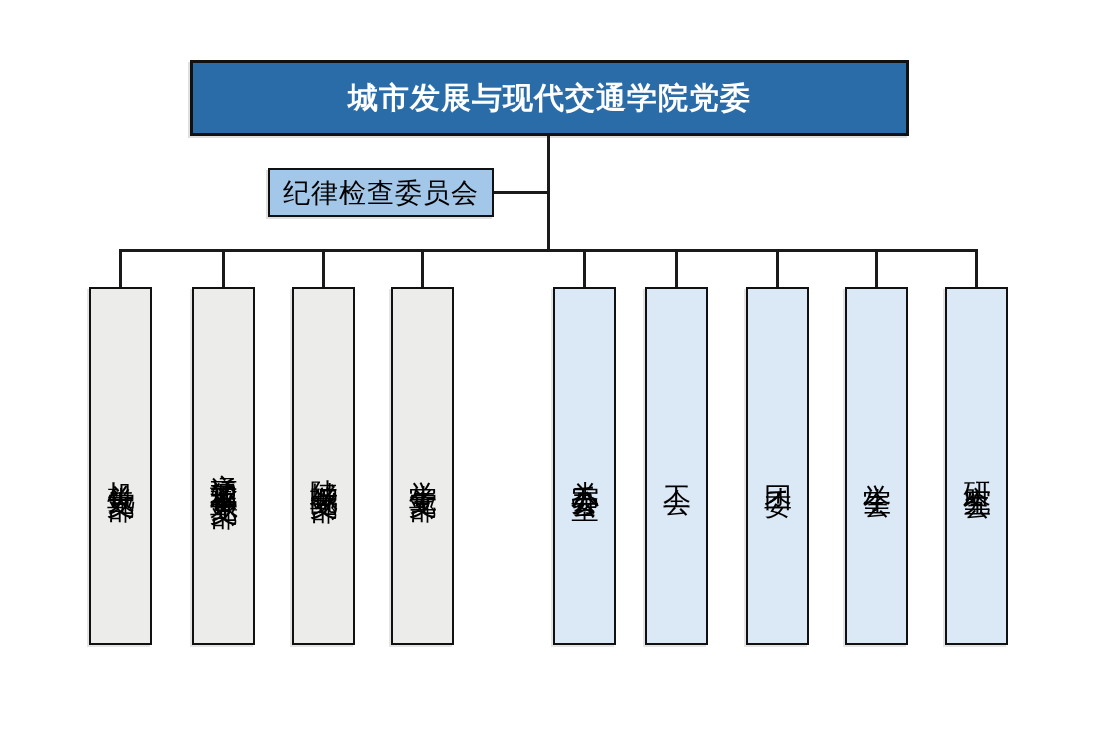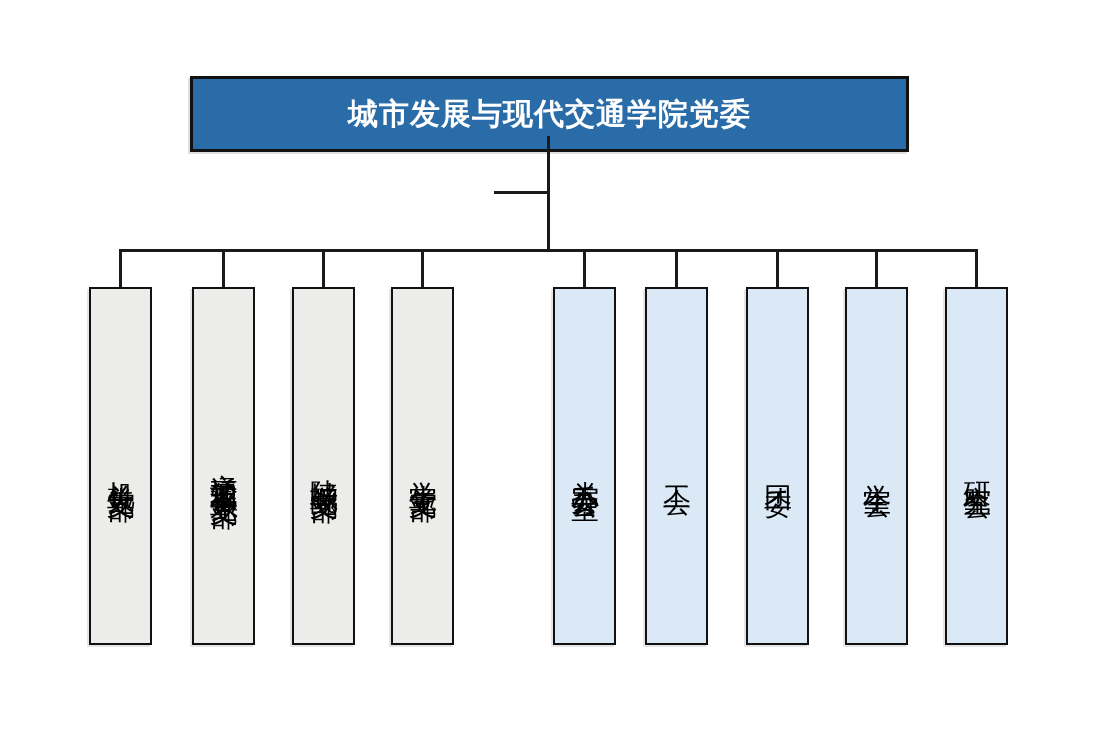--- a/index.html
+++ b/index.html
@@ -17,21 +17,20 @@
 
   .node{position:absolute;box-sizing:border-box;display:flex;align-items:center;justify-content:center;}
 
   .root-box{
     left:190px;top:60px;width:719px;height:76px;
     background:var(--root-fill);
     border:3px solid #111111;
     color:var(--root-text);
     font-size:30px;font-weight:bold;letter-spacing:1px;
     box-shadow:-2px 2px 0 rgba(0,0,0,0.12);
-    margin-top:16px;
   }
   .committee-box{
     left:268px;top:168px;width:226px;height:49px;
     background:var(--committee-fill);
     border:2.5px solid #111111;
     color:var(--text);
     font-size:27px;letter-spacing:1px;
     box-shadow:-2px 2px 0 rgba(0,0,0,0.12);
   }
 
@@ -68,20 +67,23 @@
 <body>
 
 <div class="chart">
 
   <div class="node root-box">
     <span>城市发展与现代交通学院党委</span>
   </div>
 
   <div class="line trunk"></div>
 
+  <div class="node committee-box">
+    <span>纪律检查委员会</span>
+  </div>
 
   <div class="line committee-link"></div>
 
   <div class="line bus"></div>
 
   <div class="drop d1"></div>
   <div class="drop d2"></div>
   <div class="drop d3"></div>
   <div class="drop d4"></div>
   <div class="drop d5"></div>

